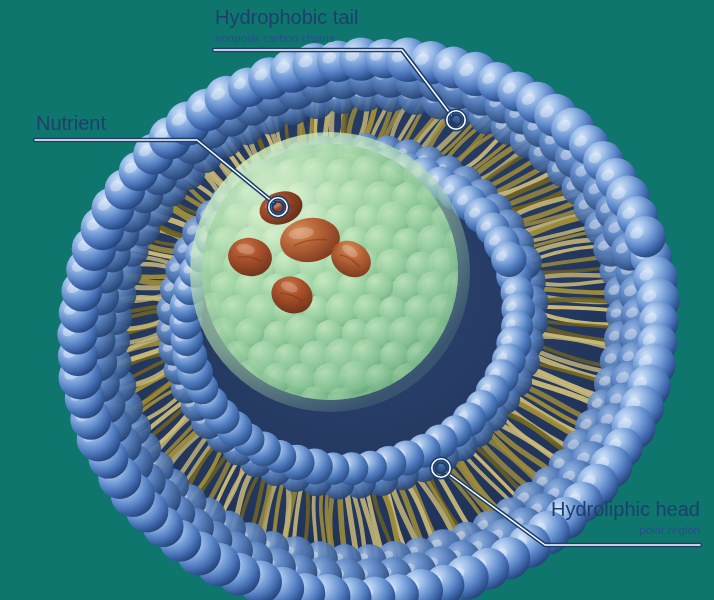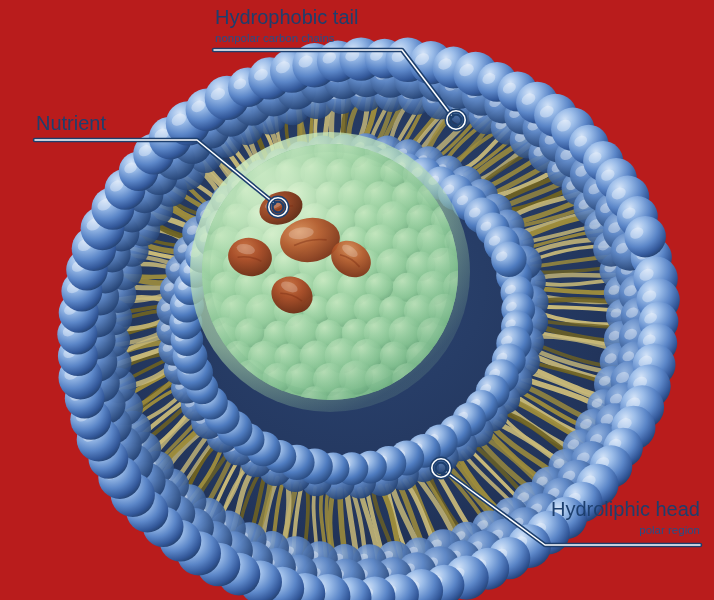--- a/index.html
+++ b/index.html
@@ -12,21 +12,21 @@
     width: 714px;
     height: 600px;
     overflow: hidden;
     font-family: "Liberation Sans", sans-serif;
     position: relative;
   }
   #stage {
     position: relative;
     width: 714px;
     height: 600px;
-    background: #b91c1c;
+    background: #0f766e;
   }
   #figure {
     position: absolute;
     left: 0;
     top: 0;
     width: 714px;
     height: 600px;
     display: block;
   }
   .callout-title {

